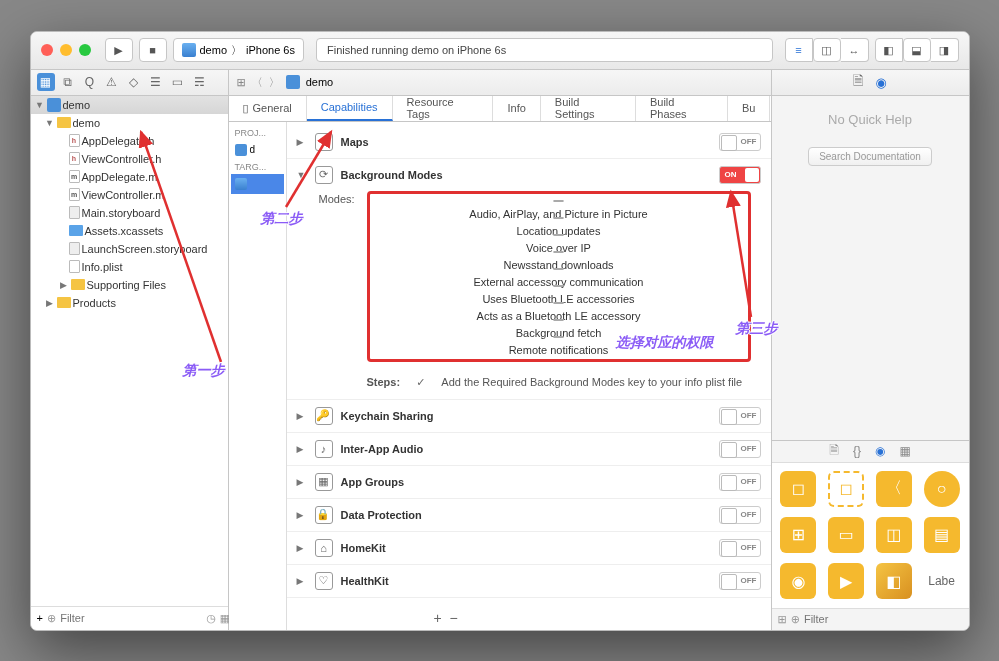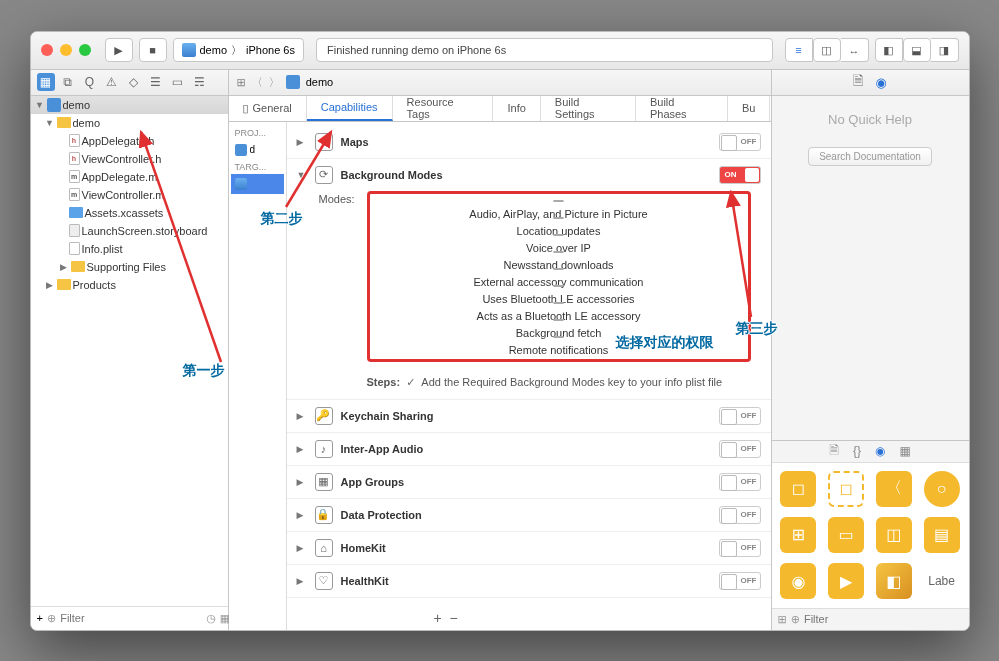--- a/index.html
+++ b/index.html
@@ -51,34 +51,34 @@
 .switch { width:42px; height:18px; border-radius:3px; background:#fff; border:1px solid #ccc; position:relative; font-size:8px; font-weight:bold; display:flex; align-items:center;}
 .switch.off { justify-content:flex-end; padding-right:3px; color:#888;}
 .switch.off::before { content:''; position:absolute; left:1px; top:1px; width:14px; height:14px; background:#fff; border:1px solid #bbb; border-radius:2px;}
 .switch.on { background:#ef4444; color:#fff; padding-left:5px;}
 .switch.on::after { content:''; position:absolute; right:1px; top:1px; width:14px; height:14px; background:#fff; border-radius:2px;}
 .modes-box { margin: 0 20px 8px 80px; position:relative;}
 .modes-label { position:absolute; left:-48px; top:2px; font-size:11px; color:#555;}
 .modes-frame { border:3px solid #e03030; border-radius:4px; padding:6px 10px;}
 .mode-item { height:17px; display:flex; align-items:center; gap:6px; font-size:11px; color:#333;flex-direction:column;}
 .chk { width:11px; height:11px; border:1px solid #aaa; border-radius:2px; background:#fff;}
-.steps-row { padding:6px 0 10px 80px; font-size:11px; color:#555; display:flex; align-items:center; gap:6px;}
+.steps-row { padding:6px 0 10px 80px; font-size:11px; color:#555; display:flex; align-items:center; gap:16px;}
 .inspector { width:198px; border-left:1px solid #c6c6c6; background:#f4f4f4; display:flex; flex-direction:column; font-size:11px;}
 .insp-head { height:20px; padding:4px 8px; font-weight:bold; color:#555; border-bottom:1px solid #ddd; background:#ececec;}
 .insp-body { flex:1; padding:16px 8px; text-align:center; color:#999;}
 .insp-btn { margin-top:20px; padding:3px 10px; border:1px solid #ccc; border-radius:4px; background:linear-gradient(#fff,#f0f0f0); font-size:10px; display:inline-block;}
 .library { height:190px; border-top:1px solid #c6c6c6; display:flex; flex-direction:column;}
 .lib-tabs { height:22px; display:flex; align-items:center; justify-content:center; gap:14px; border-bottom:1px solid #ddd; font-size:12px; color:#888;}
 .lib-tabs span.active { color:#2871d6;}
 .lib-grid { flex:1; display:grid; grid-template-columns:repeat(4,1fr); gap:2px; padding:4px; overflow:hidden; background:#fff;}
 .lib-cell { display:flex; align-items:center; justify-content:center;}
 .lib-obj { width:36px; height:36px; background:#f5b92e; border-radius:6px; display:flex; align-items:center; justify-content:center; color:#fff; font-size:16px;}
 .lib-filter { height:22px; border-top:1px solid #ddd; display:flex; align-items:center; padding:0 6px; gap:4px; font-size:11px;}
 .lib-filter input { flex:1; border:none; outline:none; background:transparent; font-size:11px;}
-.annot { position:absolute; color:#0369a1; font-weight:bold; font-size:14px; text-shadow: -1px 0 #fff, 1px 0 #fff, 0 -1px #fff, 0 1px #fff; pointer-events:none; z-index:100;}
+.annot { position:absolute; color:#8b5cf6; font-weight:bold; font-size:14px; text-shadow: -1px 0 #fff, 1px 0 #fff, 0 -1px #fff, 0 1px #fff; pointer-events:none; z-index:100;font-style:italic;}
 .arrow-svg { position:absolute; pointer-events:none; z-index:99;}
 .blue-icon { width:14px; height:14px; background:#4a90d9; border-radius:2px; display:inline-block;}
 .xcode-icon { width:14px; height:14px; background:linear-gradient(#6ab0f0,#3a80d0); border-radius:2px; display:inline-block;}
 </style>
 </head>
 <body>
 
 <div class="window">
 
   <div class="titlebar">
@@ -158,20 +158,24 @@
             <span class="file-icon file-h">h</span>
             <span>ViewController.h</span>
           </div>
         <div class="nav-row" style="padding-left:38px">
             <span class="file-icon file-m">m</span>
             <span>AppDelegate.m</span>
           </div>
         <div class="nav-row" style="padding-left:38px">
             <span class="file-icon file-m">m</span>
             <span>ViewController.m</span>
+          </div>
+        <div class="nav-row" style="padding-left:38px">
+            <span class="file-icon file-sb"></span>
+            <span>Main.storyboard</span>
           </div>
         <div class="nav-row" style="padding-left:38px">
             <span class="folder-icon"></span>
             <span>Assets.xcassets</span>
           </div>
         <div class="nav-row" style="padding-left:38px">
             <span class="file-icon file-sb"></span>
             <span>LaunchScreen.storyboard</span>
           </div>
         <div class="nav-row" style="padding-left:38px">

